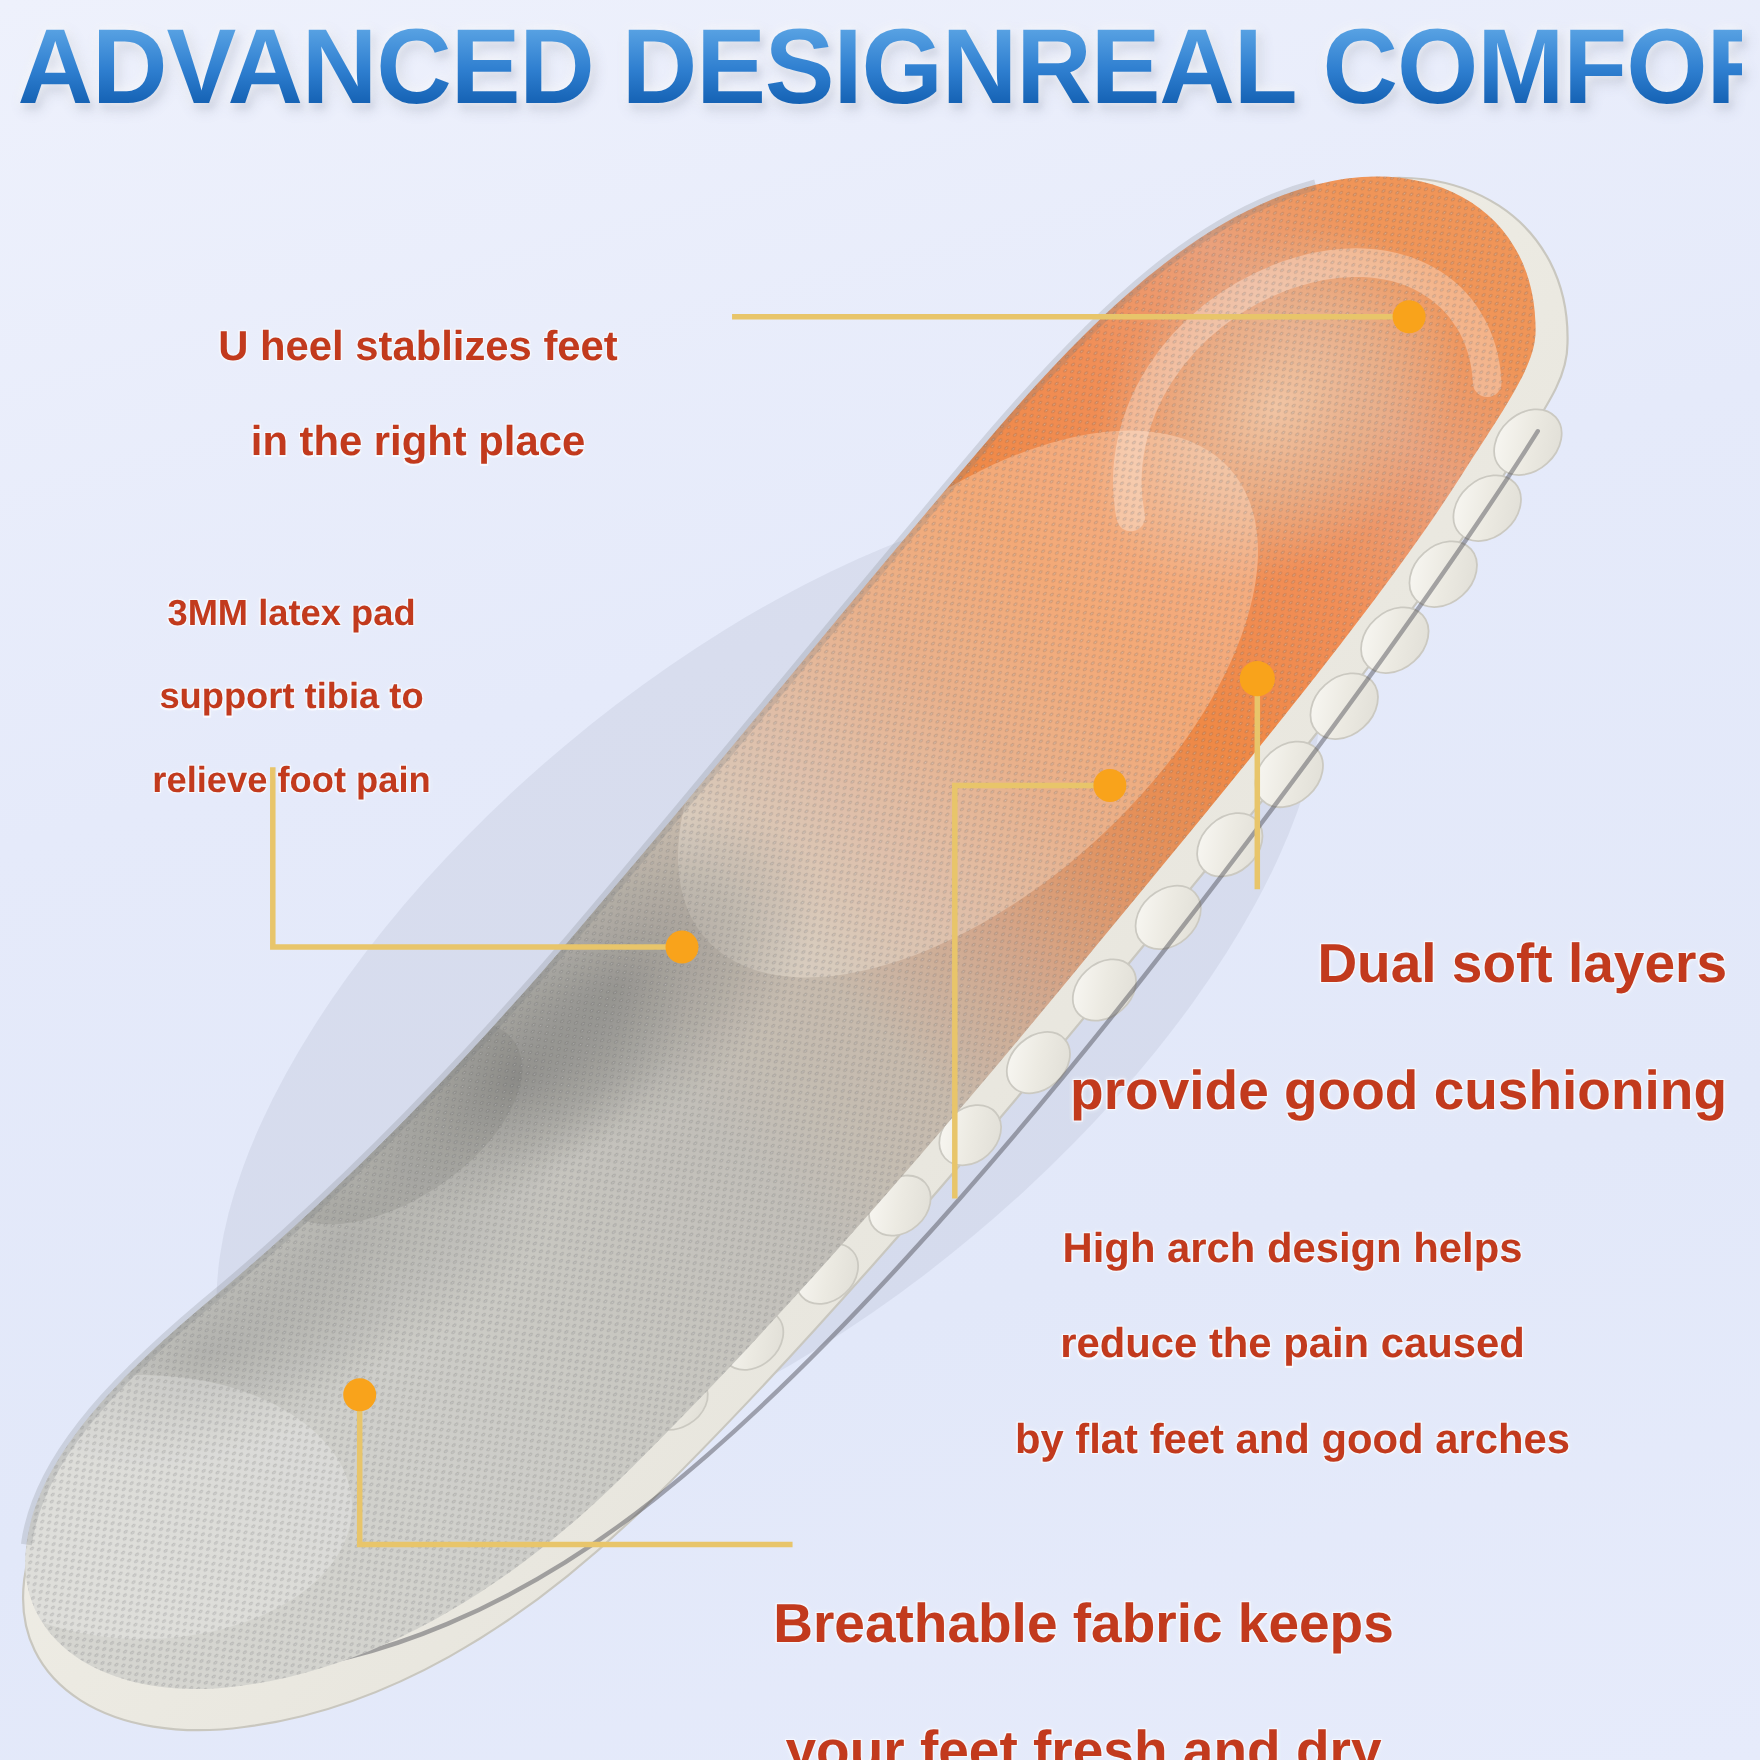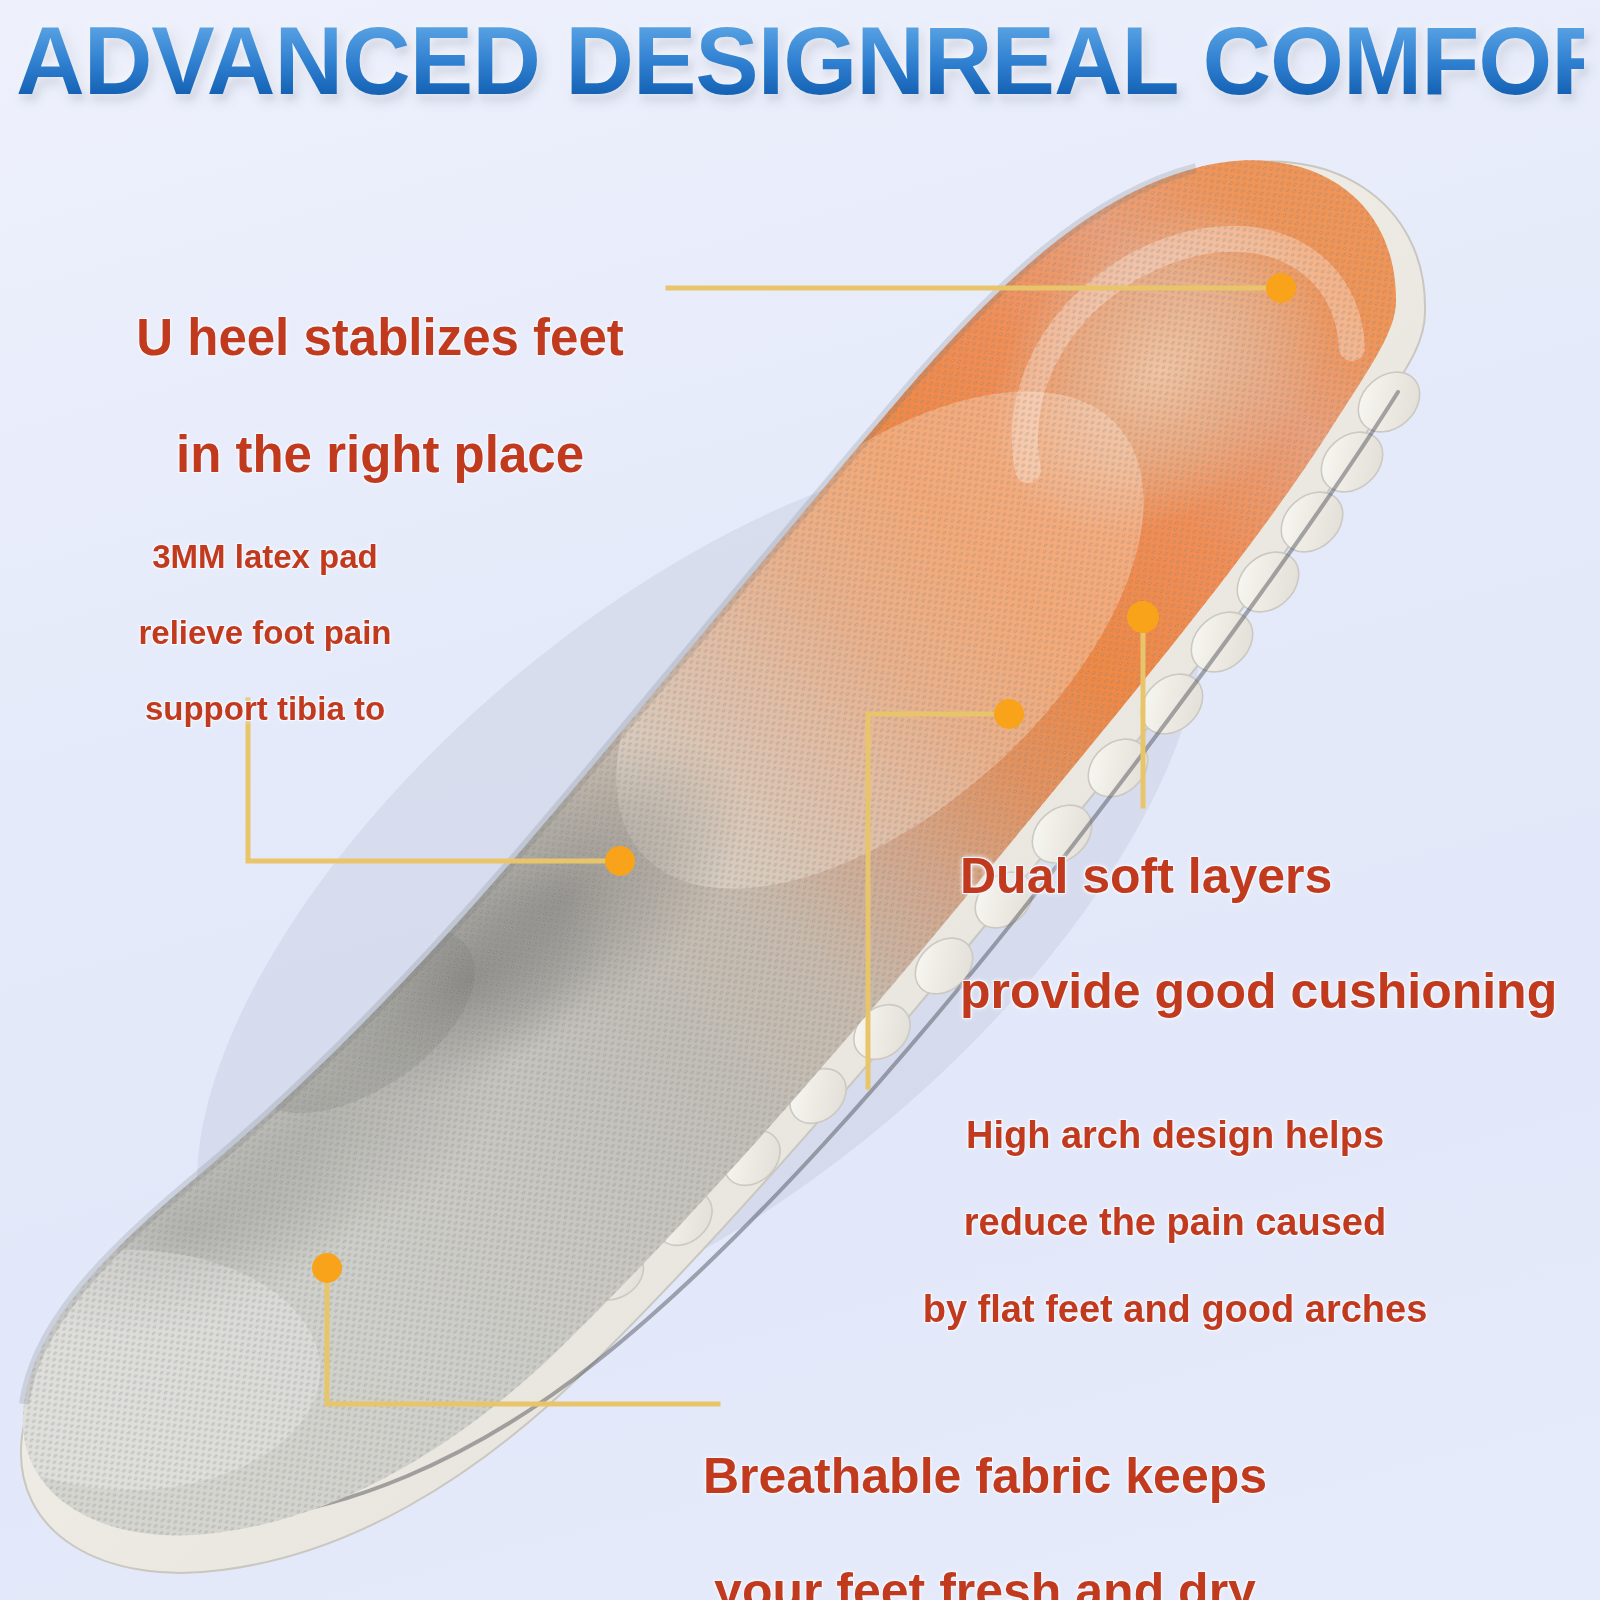--- a/index.html
+++ b/index.html
@@ -65,23 +65,23 @@
     text-shadow:
        0 0 5px #eef2fd,  0 0 5px #eef2fd,
        1px 1px 0 rgba(255,255,255,0.9),
       -1px 1px 0 rgba(255,255,255,0.9),
        1px -1px 0 rgba(255,255,255,0.9),
       -1px -1px 0 rgba(255,255,255,0.9);
     white-space: pre-line;
   }
   .callout .ln { display: block; }
 
-  #c-heel        { left: 70px;  top: 250px;  width: 620px; font-size: 51px; text-align: center; }
+  #c-heel        { left: 70px;  top: 250px;  width: 620px; font-size: 38px; text-align: center; }
   #c-latex       { left: 30px;  top: 500px;  width: 470px; font-size: 33px; text-align: center; }
-  #c-dual        { left: 960px; top: 790px;  width: 630px; font-size: 50px; text-align: left; }
+  #c-dual        { left: 940px; top: 790px;  width: 630px; font-size: 50px; text-align: right; }
   #c-arch        { left: 780px; top: 1070px; width: 790px; font-size: 38px; text-align: center; }
   #c-breath      { left: 640px; top: 1390px; width: 690px; font-size: 50px; text-align: center; }
 
   
   #leaders { position: absolute; left:0; top:0; width:1600px; height:1600px; }
 </style>
 </head>
 <body>
 
 <div id="stage">
@@ -265,22 +265,22 @@
     </g>
   </svg>
 
   <div class="callout" id="c-heel">
     <span class="ln">U heel stablizes feet</span>
     <span class="ln">in the right place</span>
   </div>
 
   <div class="callout" id="c-latex">
     <span class="ln">3MM latex pad</span>
+    <span class="ln">support tibia to</span>
     <span class="ln">relieve foot pain</span>
-    <span class="ln">support tibia to</span>
   </div>
 
   <div class="callout" id="c-dual">
     <span class="ln">Dual soft layers</span>
     <span class="ln">provide good cushioning</span>
   </div>
 
   <div class="callout" id="c-arch">
     <span class="ln">High arch design helps</span>
     <span class="ln">reduce the pain caused</span>

